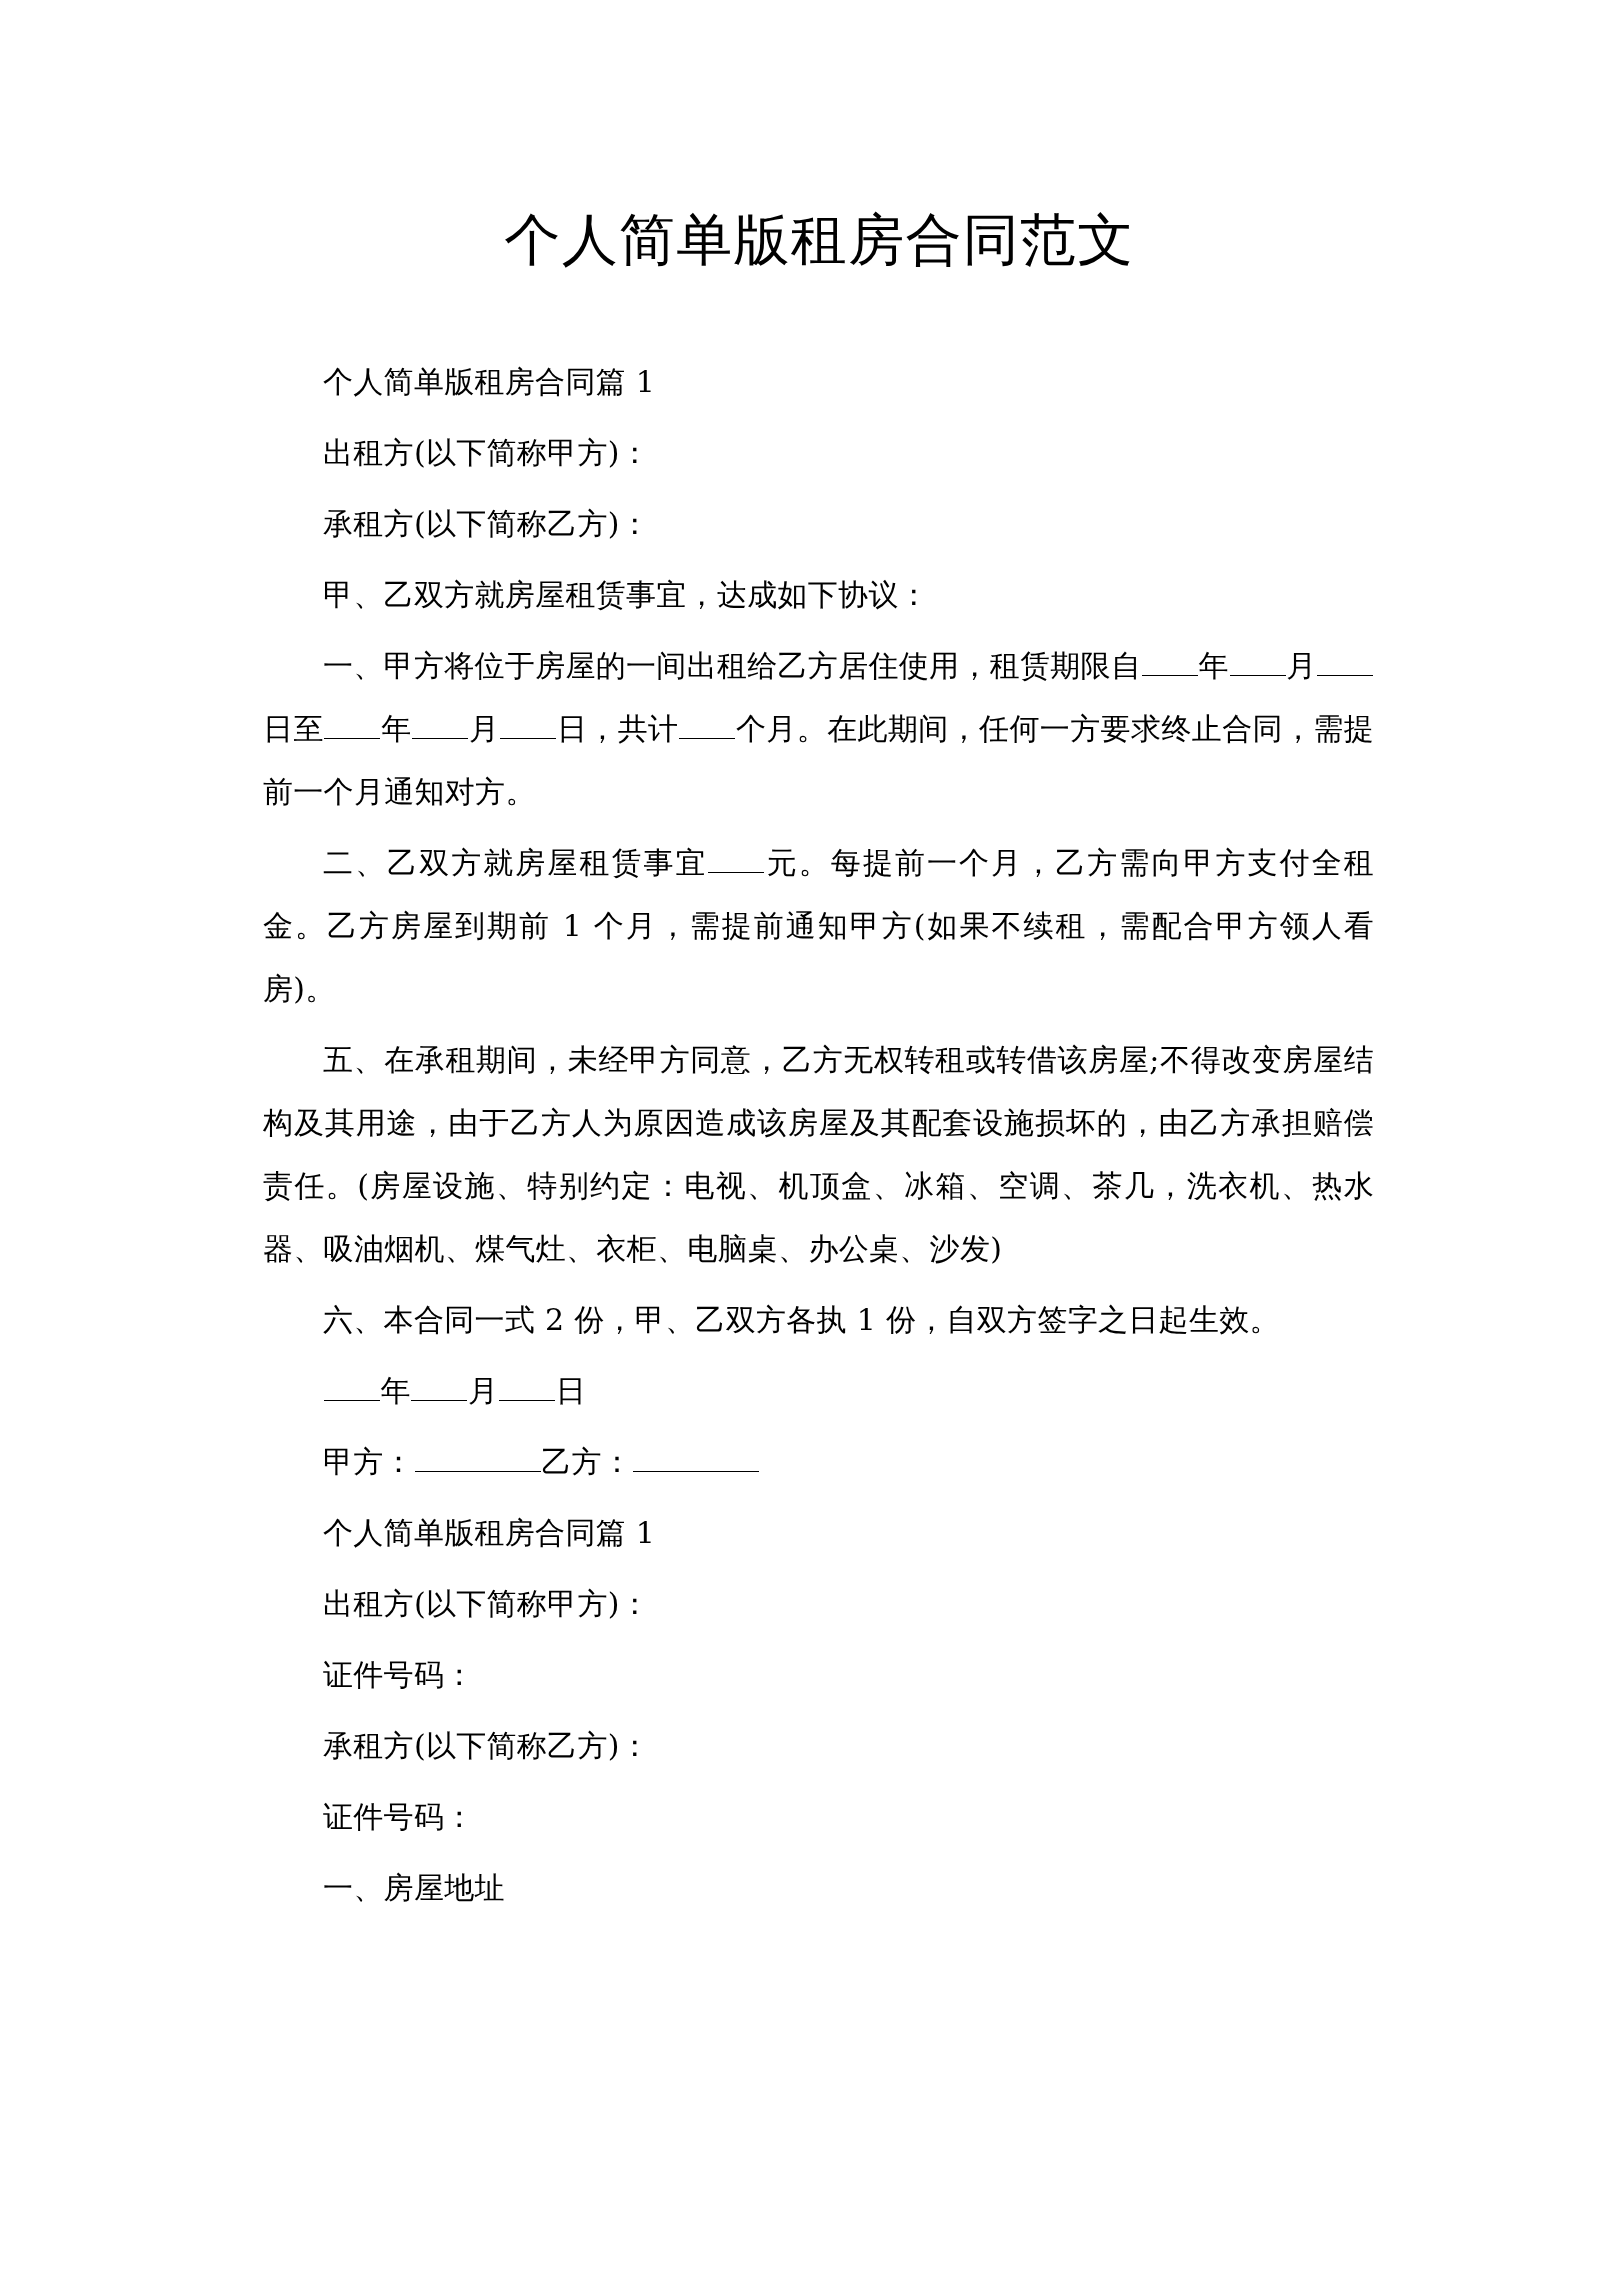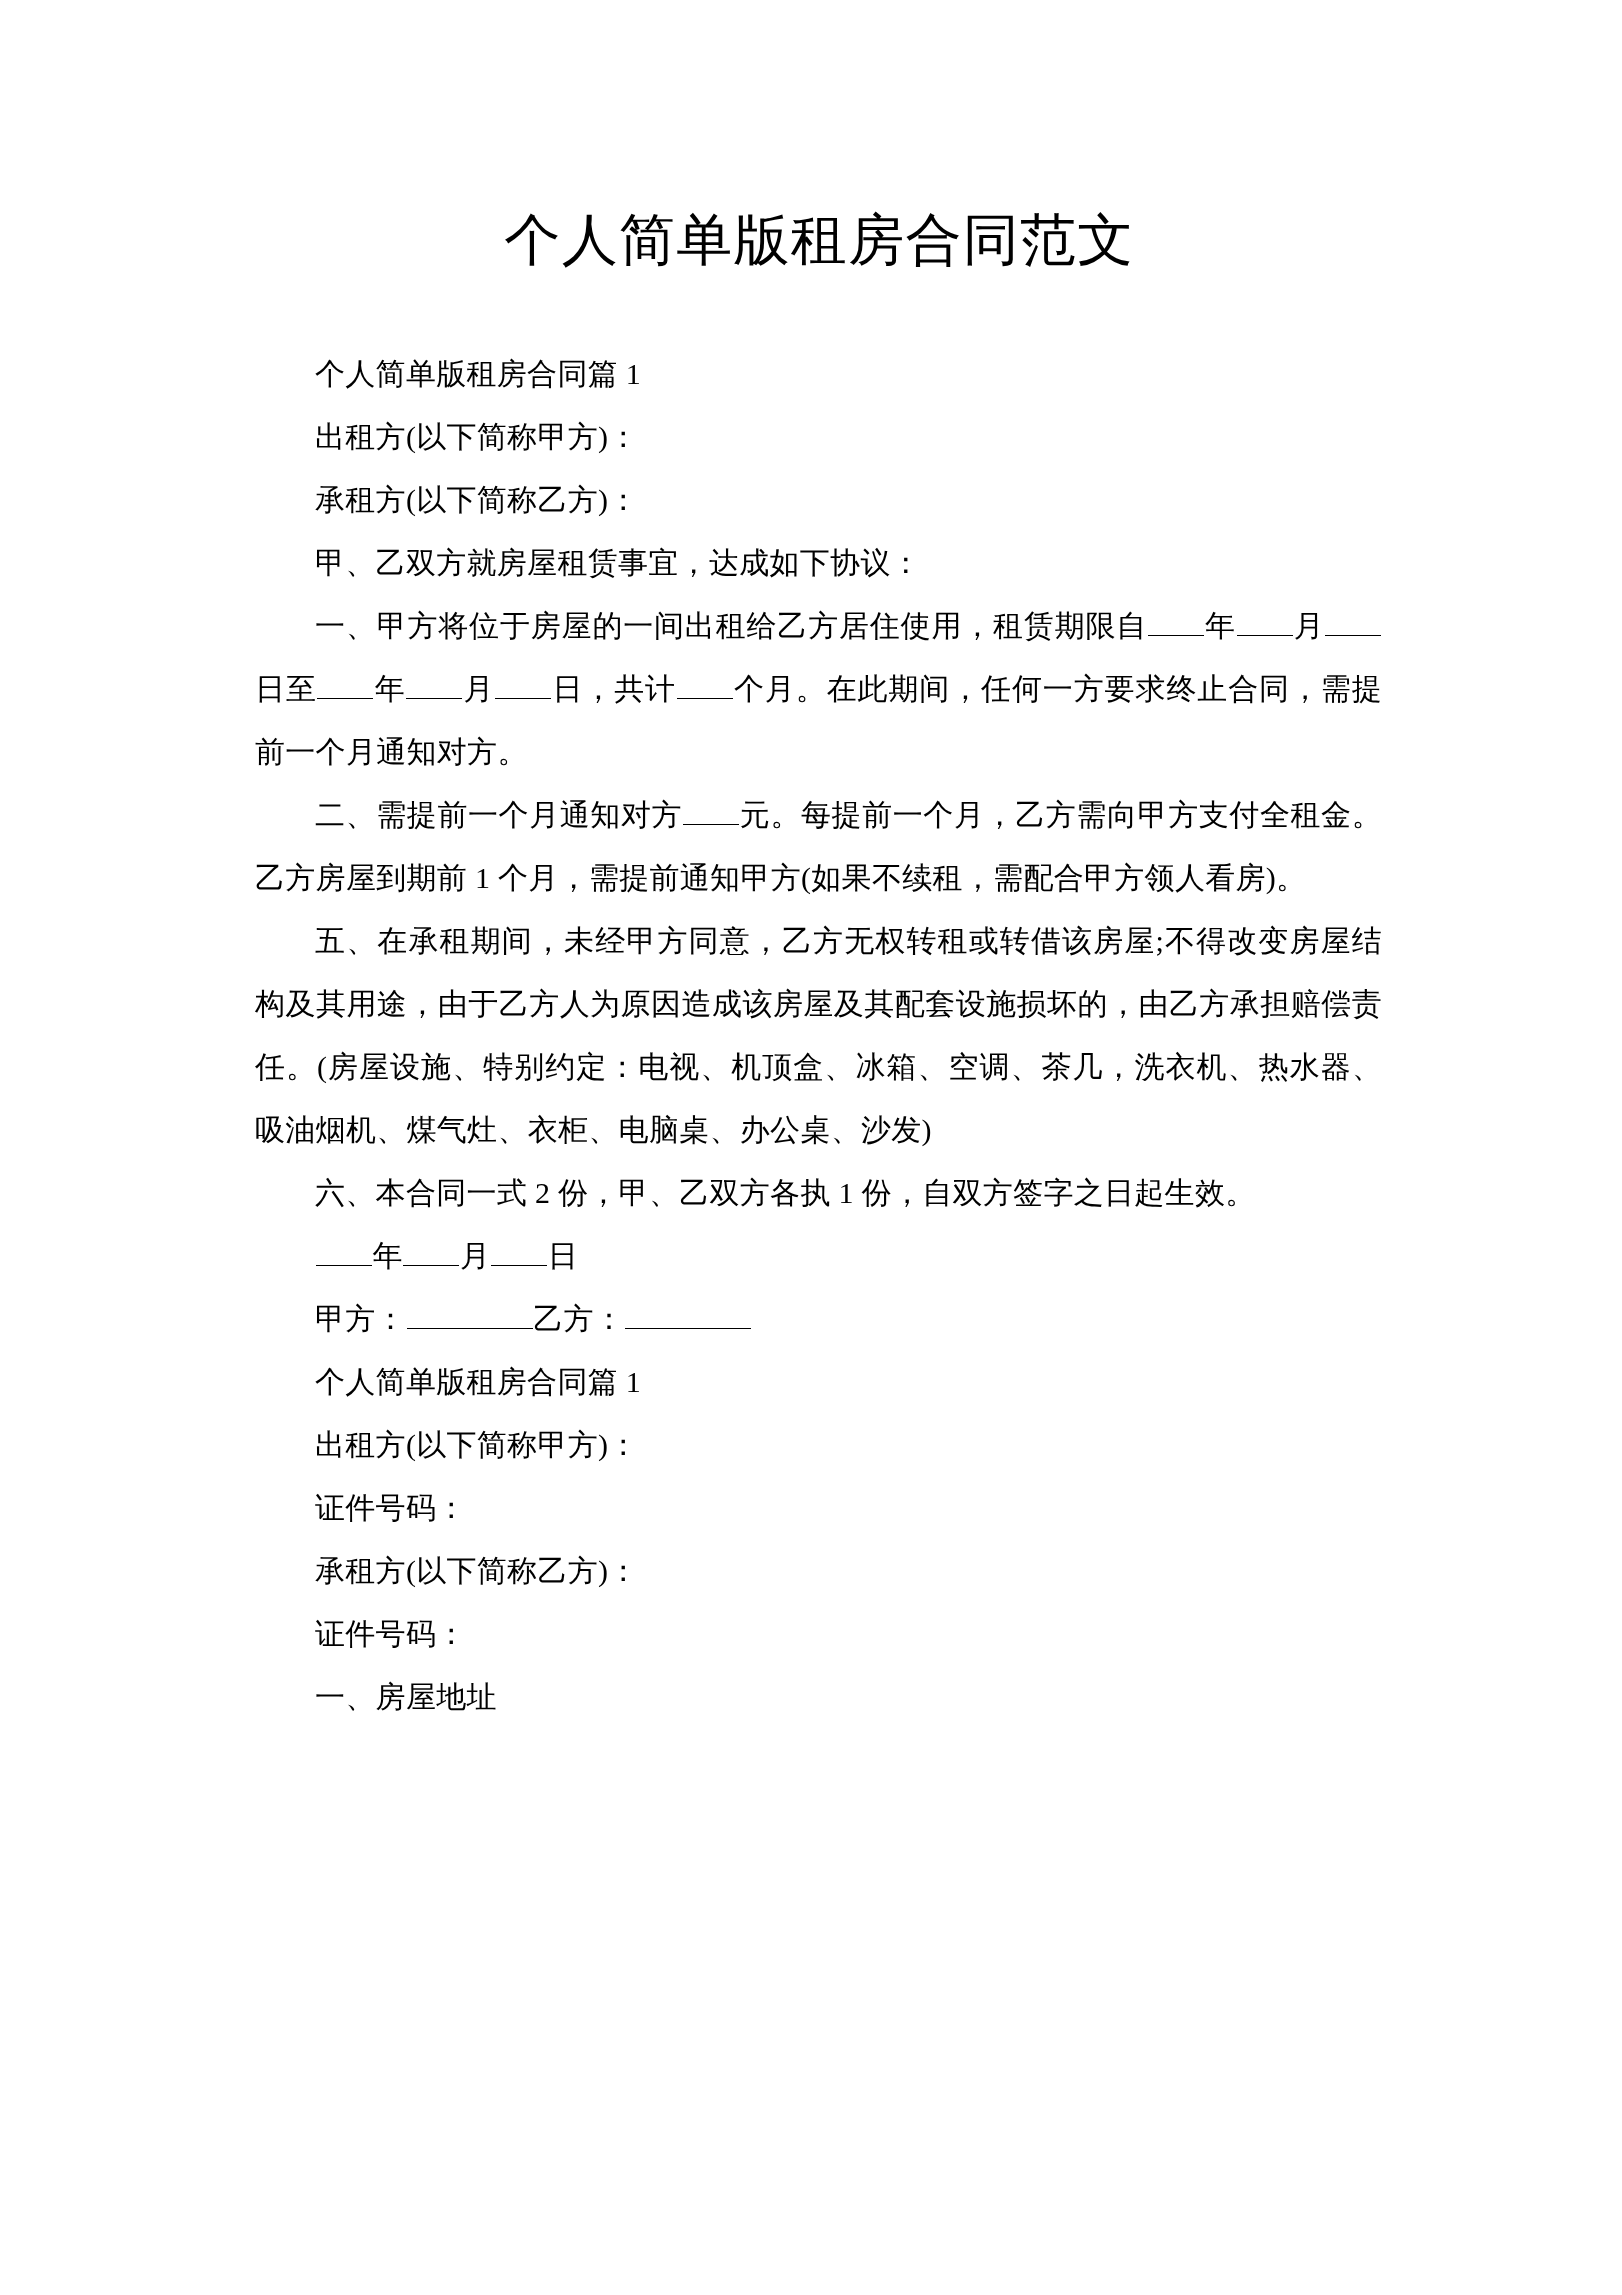--- a/index.html
+++ b/index.html
@@ -36,28 +36,27 @@
     }
     .body {
       position: absolute;
       top: 342px;
       left: 247px;
       width: 1127px;
       font-size: 30px;
       line-height: 63px;
     }
     .p {
-      margin: 0;
+      margin: 8px;
       text-indent: 60px;
       text-align: justify;
       text-justify: inter-character;
       letter-spacing: 0.3px;
       white-space: normal;
       word-break: break-all;
-      font-family: Liberation Serif, serif;
     }
     .blank {
       display: inline-block;
       border-bottom: 1.3px solid #000;
       height: 26px;
       vertical-align: baseline;
       margin: 0 0.7px;
     }
     .blank.short { width: 56px; }
     .blank.long { width: 126px; }
@@ -71,21 +70,21 @@
 
   <div class="body">
 
     <p class="p">个人简单版租房合同篇 1</p>
     <p class="p">出租方(以下简称甲方)：</p>
     <p class="p">承租方(以下简称乙方)：</p>
     <p class="p">甲、乙双方就房屋租赁事宜，达成如下协议：</p>
 
     <p class="p"><span>一、甲方将位于房屋的一间出租给乙方居住使用，租赁期限自</span><span class="blank short"></span><span>年</span><span class="blank short"></span><span>月</span><span class="blank short"></span><span>日至</span><span class="blank short"></span><span>年</span><span class="blank short"></span><span>月</span><span class="blank short"></span><span>日，共计</span><span class="blank short"></span><span>个月。在此期间，任何一方要求终止合同，需提前一个月通知对方。</span></p>
 
-    <p class="p"><span>二、需提前一个月通知对方</span><span class="blank short"></span><span>元。每提前一个月，乙方需向甲方支付全租金。乙方房屋到期前 1 个月，需提前通知甲方(如果不续租，需配合甲方领人看房)。</span></p>
+    <p class="p"><span>二、乙双方就房屋租赁事宜</span><span class="blank short"></span><span>元。每提前一个月，乙方需向甲方支付全租金。乙方房屋到期前 1 个月，需提前通知甲方(如果不续租，需配合甲方领人看房)。</span></p>
 
     <p class="p">五、在承租期间，未经甲方同意，乙方无权转租或转借该房屋;不得改变房屋结构及其用途，由于乙方人为原因造成该房屋及其配套设施损坏的，由乙方承担赔偿责任。(房屋设施、特别约定：电视、机顶盒、冰箱、空调、茶几，洗衣机、热水器、吸油烟机、煤气灶、衣柜、电脑桌、办公桌、沙发)</p>
     <p class="p">六、本合同一式 2 份，甲、乙双方各执 1 份，自双方签字之日起生效。</p>
 
     <p class="p"><span class="blank short"></span><span>年</span><span class="blank short"></span><span>月</span><span class="blank short"></span><span>日</span></p>
 
     <p class="p"><span>甲方：</span><span class="blank long"></span><span>乙方：</span><span class="blank long"></span></p>
 
     <p class="p">个人简单版租房合同篇 1</p>
     <p class="p">出租方(以下简称甲方)：</p>

